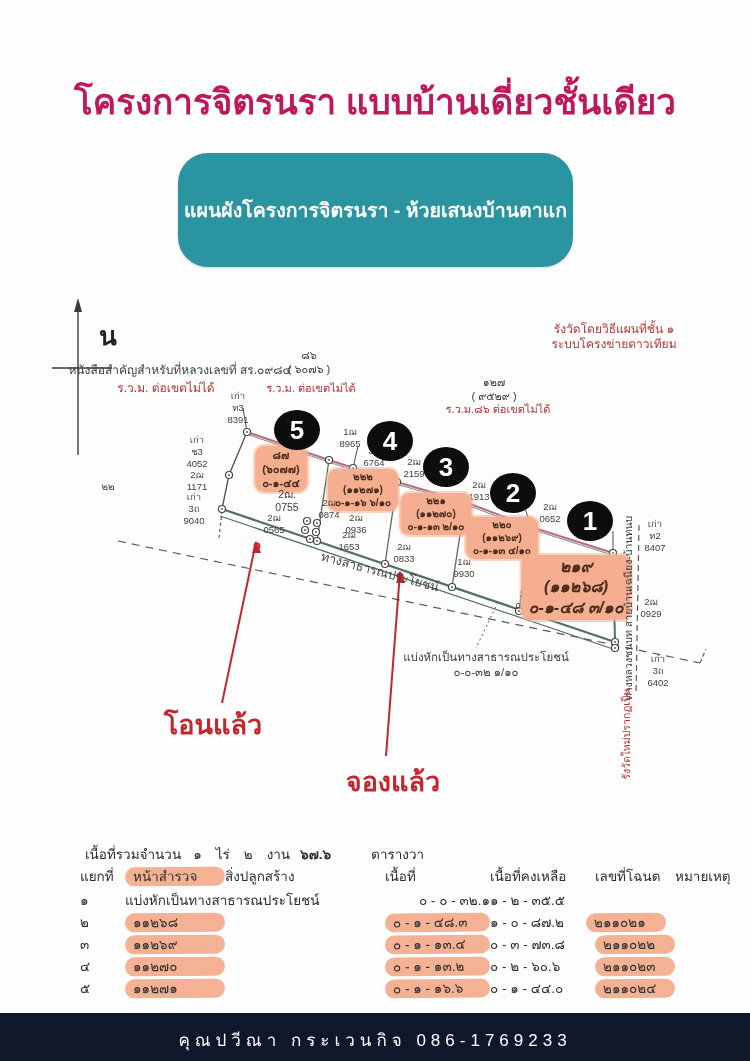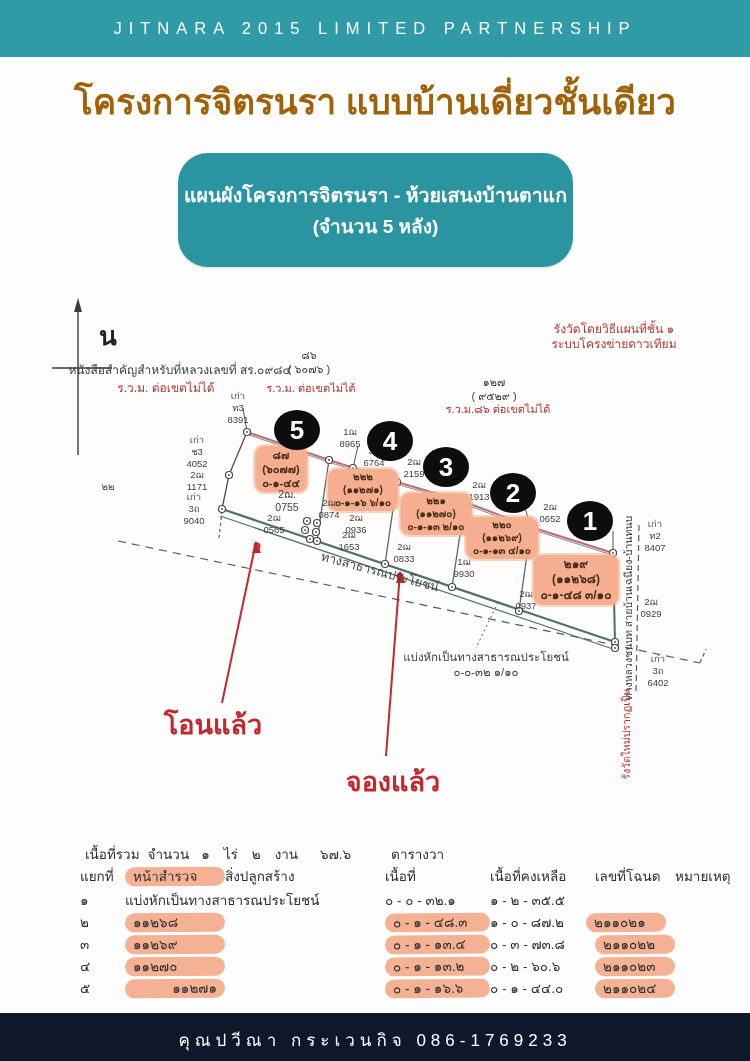--- a/index.html
+++ b/index.html
@@ -6,21 +6,21 @@
   .page{position:relative;width:750px;height:1061px;background:#fdfdfd;overflow:hidden;
         font-family:"Liberation Sans","DejaVu Sans",sans-serif;color:#3d3d3d;margin:0 auto;}
   
   .bar{position:absolute;left:0;width:750px;display:flex;align-items:center;justify-content:center;}
   .bar.top{top:0;height:57px;background:#2e9ba7;}
   .bar.bottom{top:1013px;height:52px;background:#0f172a;}
   .bar .bartext{color:#fff;letter-spacing:7px;font-size:16.5px;font-weight:500;}
   .bar.bottom .bartext{letter-spacing:5px;font-size:17px;}
   
   .bigtitle{position:absolute;top:74px;left:0;width:750px;text-align:center;
-            font-size:35px;font-weight:bold;color:#a16207;}
+            font-size:35px;font-weight:bold;color:#be185d;}
   
   .sub-box{position:absolute;left:178px;top:153px;width:395px;height:114px;background:#2b94a1;
            border-radius:30px;display:flex;flex-direction:column;align-items:center;justify-content:center;
            color:#fff;box-shadow:0 1px 3px rgba(0,0,0,.15);}
   .sub-box .l1{font-size:19.5px;font-weight:bold;}
   .sub-box .l2{font-size:19px;font-weight:bold;}
   
   .mapwrap{position:absolute;left:0;top:0;width:750px;height:1061px;}
   svg.geo{position:absolute;left:0;top:0;}
   .mlabel{position:absolute;transform:translate(-50%,0);text-align:center;line-height:1.28;
@@ -38,29 +38,25 @@
   .trow{position:absolute;left:80px;display:flex;font-size:13.5px;color:#2e2e2e;line-height:19px;}
   .trow span{display:block;}
   .thl{background:#f5b193;border-radius:10px;padding:0 8px;display:inline-block;transform:rotate(-.5deg);}
   .tt-tok{display:inline-block;}
 </style>
 </head>
 <body>
 
 <div class="page">
 
-  <div class="bar top">
-    <div class="bartext">JITNARA 2015 LIMITED PARTNERSHIP</div>
-  </div>
 
   <div class="bigtitle">โครงการจิตรนรา แบบบ้านเดี่ยวชั้นเดียว</div>
 
   <div class="sub-box">
     <div class="l1">แผนผังโครงการจิตรนรา - ห้วยเสนงบ้านตาแก</div>
-    <div class="l2">(จำนวน 5 หลัง)</div>
   </div>
 
   <div class="mapwrap">
     <svg class="geo" width="750" height="1061" viewBox="0 0 750 1061" xmlns="http://www.w3.org/2000/svg">
 
       <g stroke="#3a3a3a" stroke-width="1.4" fill="none">
         <line x1="78" y1="310" x2="78" y2="455"></line>
         <polygon points="74,312 78,298 82,312" fill="#3a3a3a" stroke="none"></polygon>
         <line x1="52" y1="368" x2="112" y2="368"></line>
       </g>
@@ -214,21 +210,21 @@
 ๐-๑-๑๓ ๒/๑๐</div>
         <div class="mlabel" style="left: 404px; top: 541px; font-size: 9.5px;">2ฌ
 0833</div>
         <div class="mlabel hl" style="left: 502px; top: 517px; font-size: 10px;">๒๒๐
 (๑๑๒๖๙)
 ๐-๑-๑๓ ๔/๑๐</div>
         <div class="mlabel" style="left: 464px; top: 556px; font-size: 9.5px;">1ฌ
 9930</div>
         <div class="mlabel" style="left: 526px; top: 588px; font-size: 9.5px;">2ฌ
 0937</div>
-        <div class="mlabel hl" style="left: 576px; top: 555px; font-size: 12px;">๒๑๙
+        <div class="mlabel hl" style="left: 576px; top: 555px; font-size: 16px; font-style: italic;">๒๑๙
 (๑๑๒๖๘)
 ๐-๑-๔๘ ๓/๑๐</div>
         <div class="mlabel rot" style="left: 380px; top: 572px; font-size: 12.5px; --r: 15deg;">ทางสาธารณประโยชน์</div>
         <div class="mlabel" style="left: 486px; top: 650px; font-size: 11.5px;">แบ่งหักเป็นทางสาธารณประโยชน์
 ๐-๐-๓๒ ๑/๑๐</div>
         <div class="mlabel rot" style="left: 629px; top: 608px; font-size: 10.5px; --r: -90deg;">ทางหลวงชนบท สายบ้านเฉนียง-บ้านทนบ</div>
         <div class="mlabel r rot" style="left: 627px; top: 734px; font-size: 10.5px; --r: -90deg;">รังวัดใหม่ปรากฏเป็น</div>
       </div>
 
     <div id="plot-badges">
@@ -239,43 +235,43 @@
         <div class="badge" style="left: 590px; top: 521px;">1</div>
       </div>
 
     <div class="red-note" style="left:213px;top:703px;">โอนแล้ว</div>
     <div class="red-note" style="left:393px;top:760px;">จองแล้ว</div>
   </div>
 
   <div id="area-table">
       <div class="trow" style="top: 845px; font-weight: 500;">
         <span class="tt-tok" style="margin-left: 5px;">เนื้อที่รวม</span>
-        <span class="tt-tok" style="margin-left: 8px; text-align: right;">จำนวน</span>
+        <span class="tt-tok" style=" text-align: right;">จำนวน</span>
         <span class="tt-tok" style="margin-left: 12px;">๑</span>
         <span class="tt-tok" style="margin-left: 14px;">ไร่</span>
         <span class="tt-tok" style="margin-left: 14px;">๒</span>
         <span class="tt-tok" style="margin-left: 14px;">งาน</span>
-        <span class="tt-tok" style="margin-left: 22px;">๖๗.๖</span>
+        <span class="tt-tok" style="margin-left: 10px; font-weight: bold;">๖๗.๖</span>
         <span class="tt-tok" style="margin-left: 40px;">ตารางวา</span>
       </div>
       <div class="trow" style="top: 867px;">
         <span style="width: 45px;">แยกที่</span>
         <span style="width: 100px;">
           <span class="thl">หน้าสำรวจ</span>
         </span>
         <span style="width: 160px;">สิ่งปลูกสร้าง</span>
         <span style="width: 105px;">เนื้อที่</span>
         <span style="width: 105px;">เนื้อที่คงเหลือ</span>
         <span style="width: 80px;">เลขที่โฉนด</span>
         <span style="width: 75px;">หมายเหตุ</span>
       </div>
       <div class="trow" style="top: 891px;">
         <span style="width: 45px;">๑</span>
         <span style="width: 260px;">แบ่งหักเป็นทางสาธารณประโยชน์</span>
-        <span style="width: 105px;">๐ - ๐ - ๓๒.๑</span>
+        <span style="width: 105px; text-align: right;">๐ - ๐ - ๓๒.๑</span>
         <span style="width: 105px;">๑ - ๒ - ๓๕.๕</span>
         <span style="width: 80px;"></span>
         <span style="width: 75px;"></span>
       </div>
       <div class="trow" style="top: 913px;">
         <span style="width: 45px;">๒</span>
         <span style="width: 100px;">
           <span class="thl">๑๑๒๖๘</span>
         </span>
         <span style="width: 160px;"></span>
@@ -313,21 +309,21 @@
           <span class="thl">๐ - ๑ - ๑๓.๒</span>
         </span>
         <span style="width: 105px;">๐ - ๒ - ๖๐.๖</span>
         <span style="width: 80px;">
           <span class="thl">๒๑๑๐๒๓</span>
         </span>
         <span style="width: 75px;"></span>
       </div>
       <div class="trow" style="top: 979px;">
         <span style="width: 45px;">๕</span>
-        <span style="width: 100px; text-align: right;">
+        <span style="width: 100px;">
           <span class="thl">๑๑๒๗๑</span>
         </span>
         <span style="width: 160px;"></span>
         <span style="width: 105px;">
           <span class="thl">๐ - ๑ - ๑๖.๖</span>
         </span>
         <span style="width: 105px;">๐ - ๑ - ๔๔.๐</span>
         <span style="width: 80px;">
           <span class="thl">๒๑๑๐๒๔</span>
         </span>

